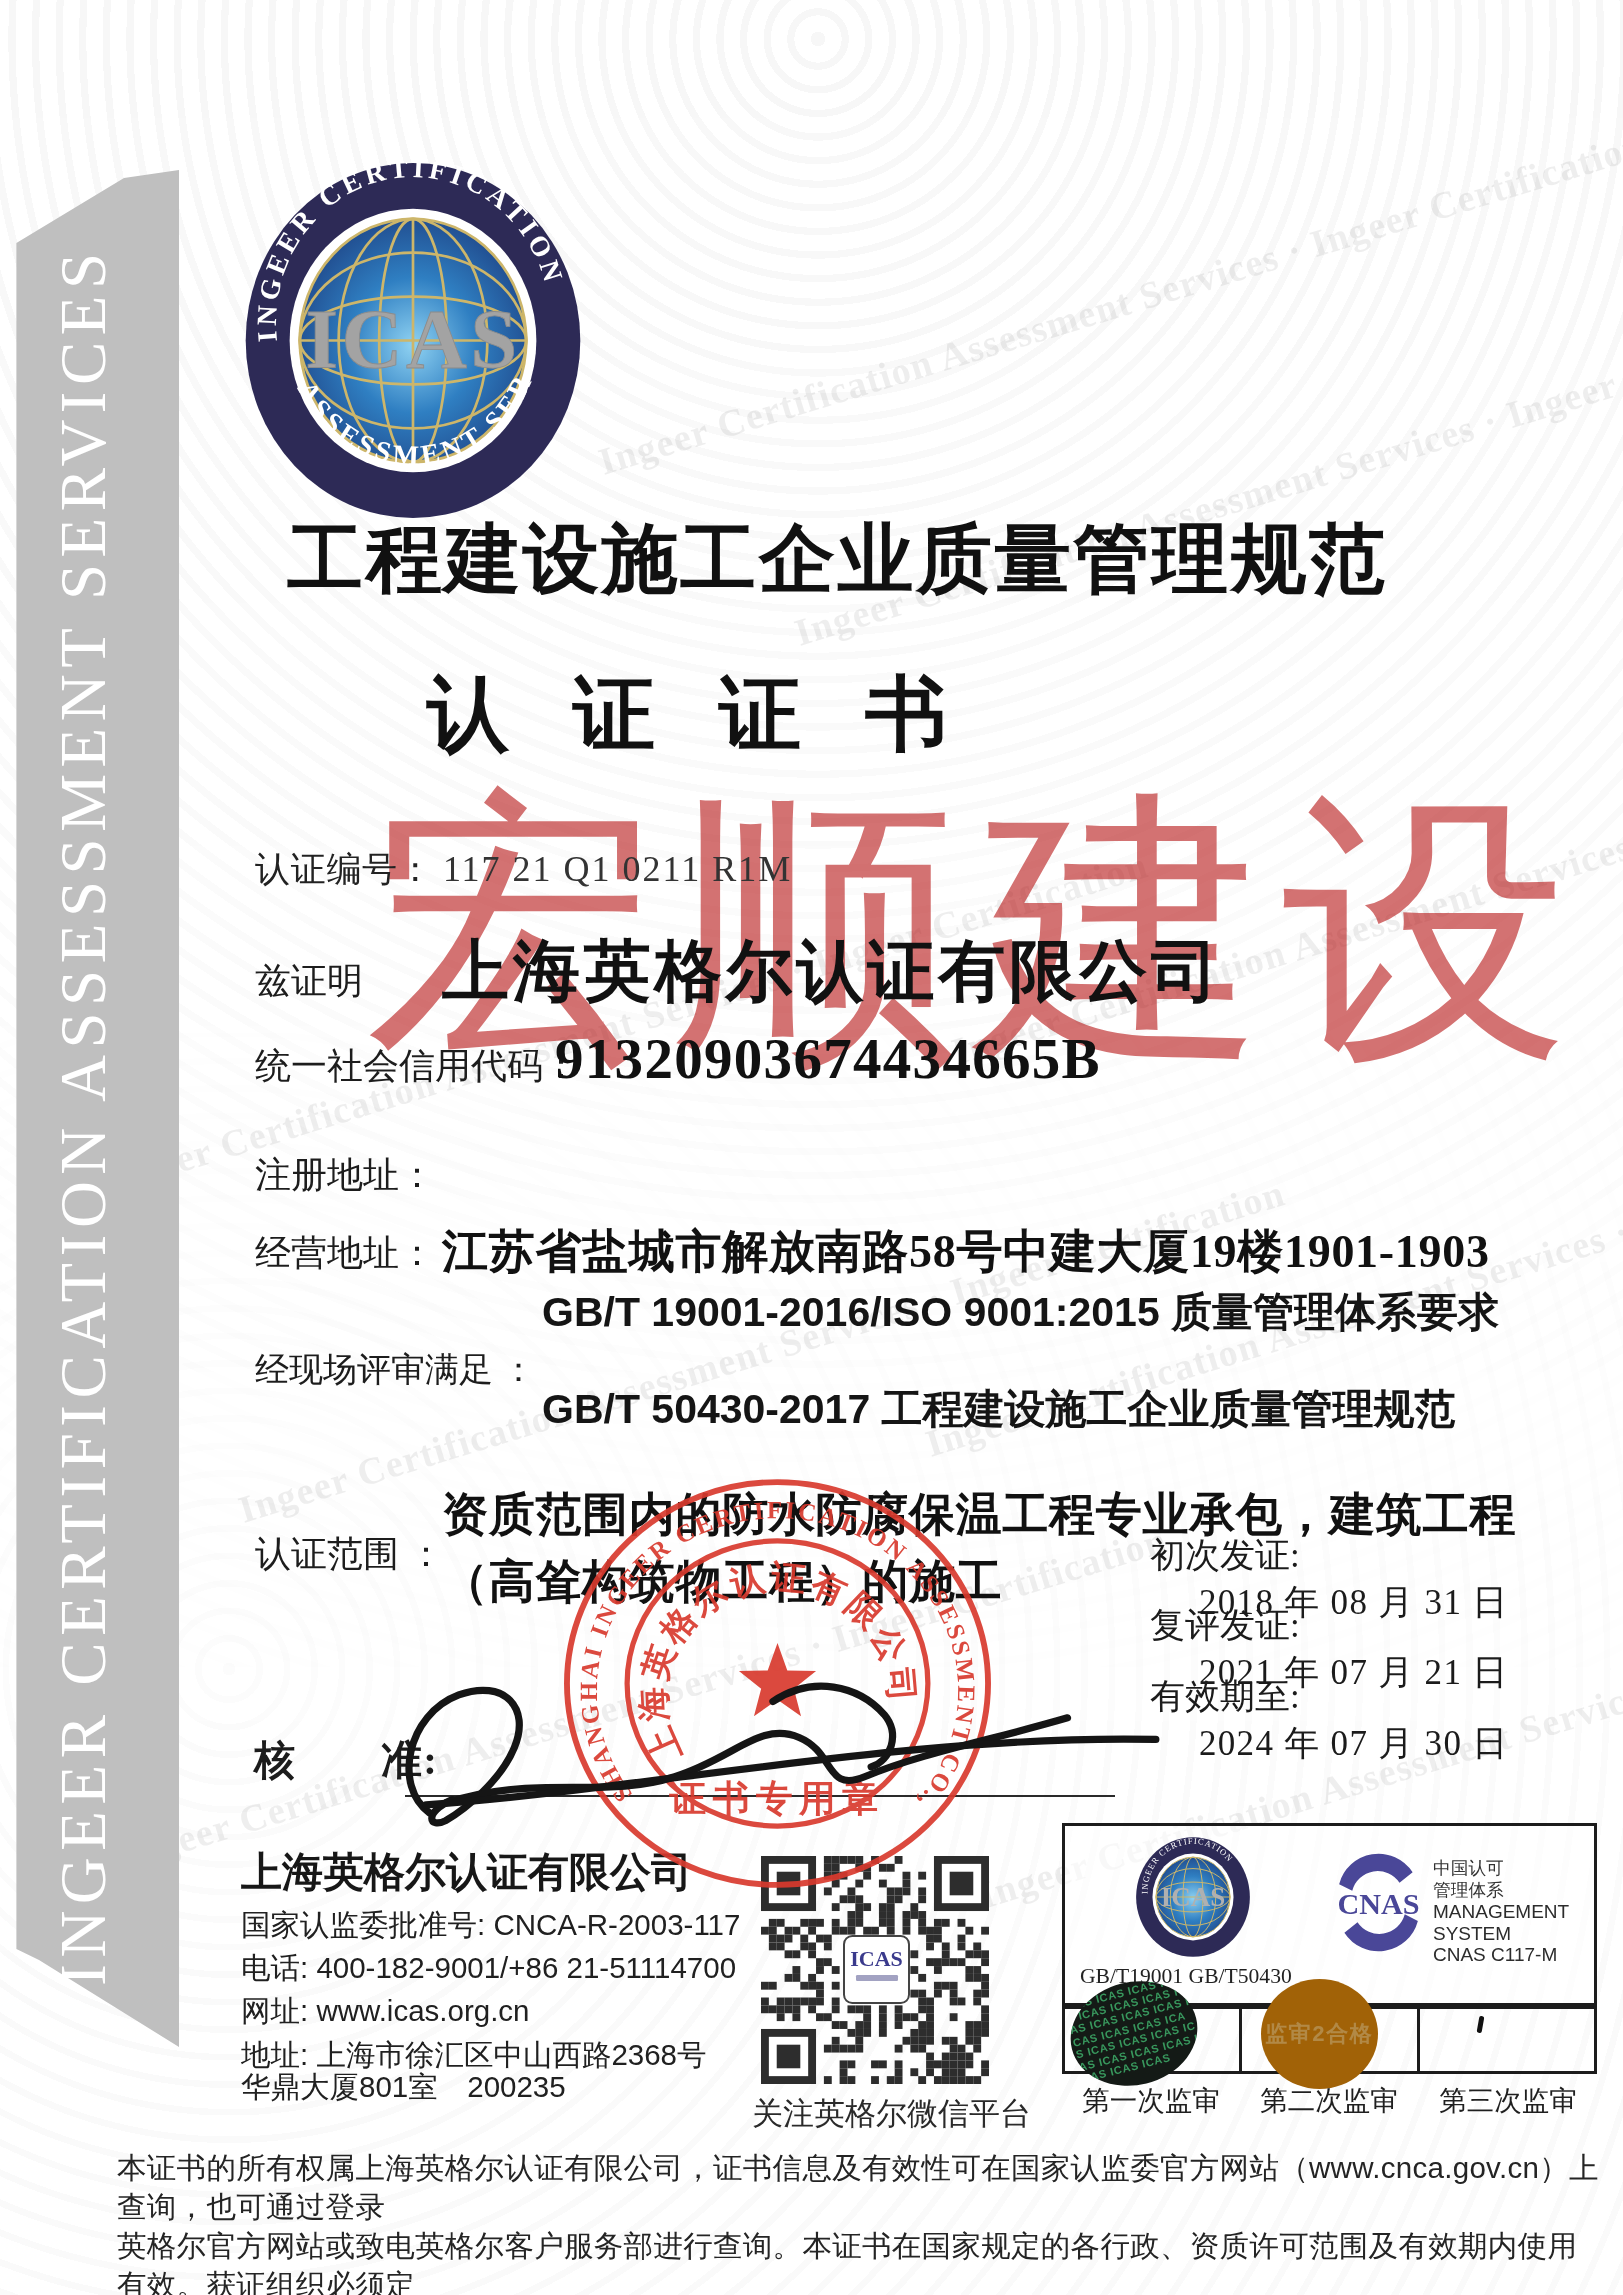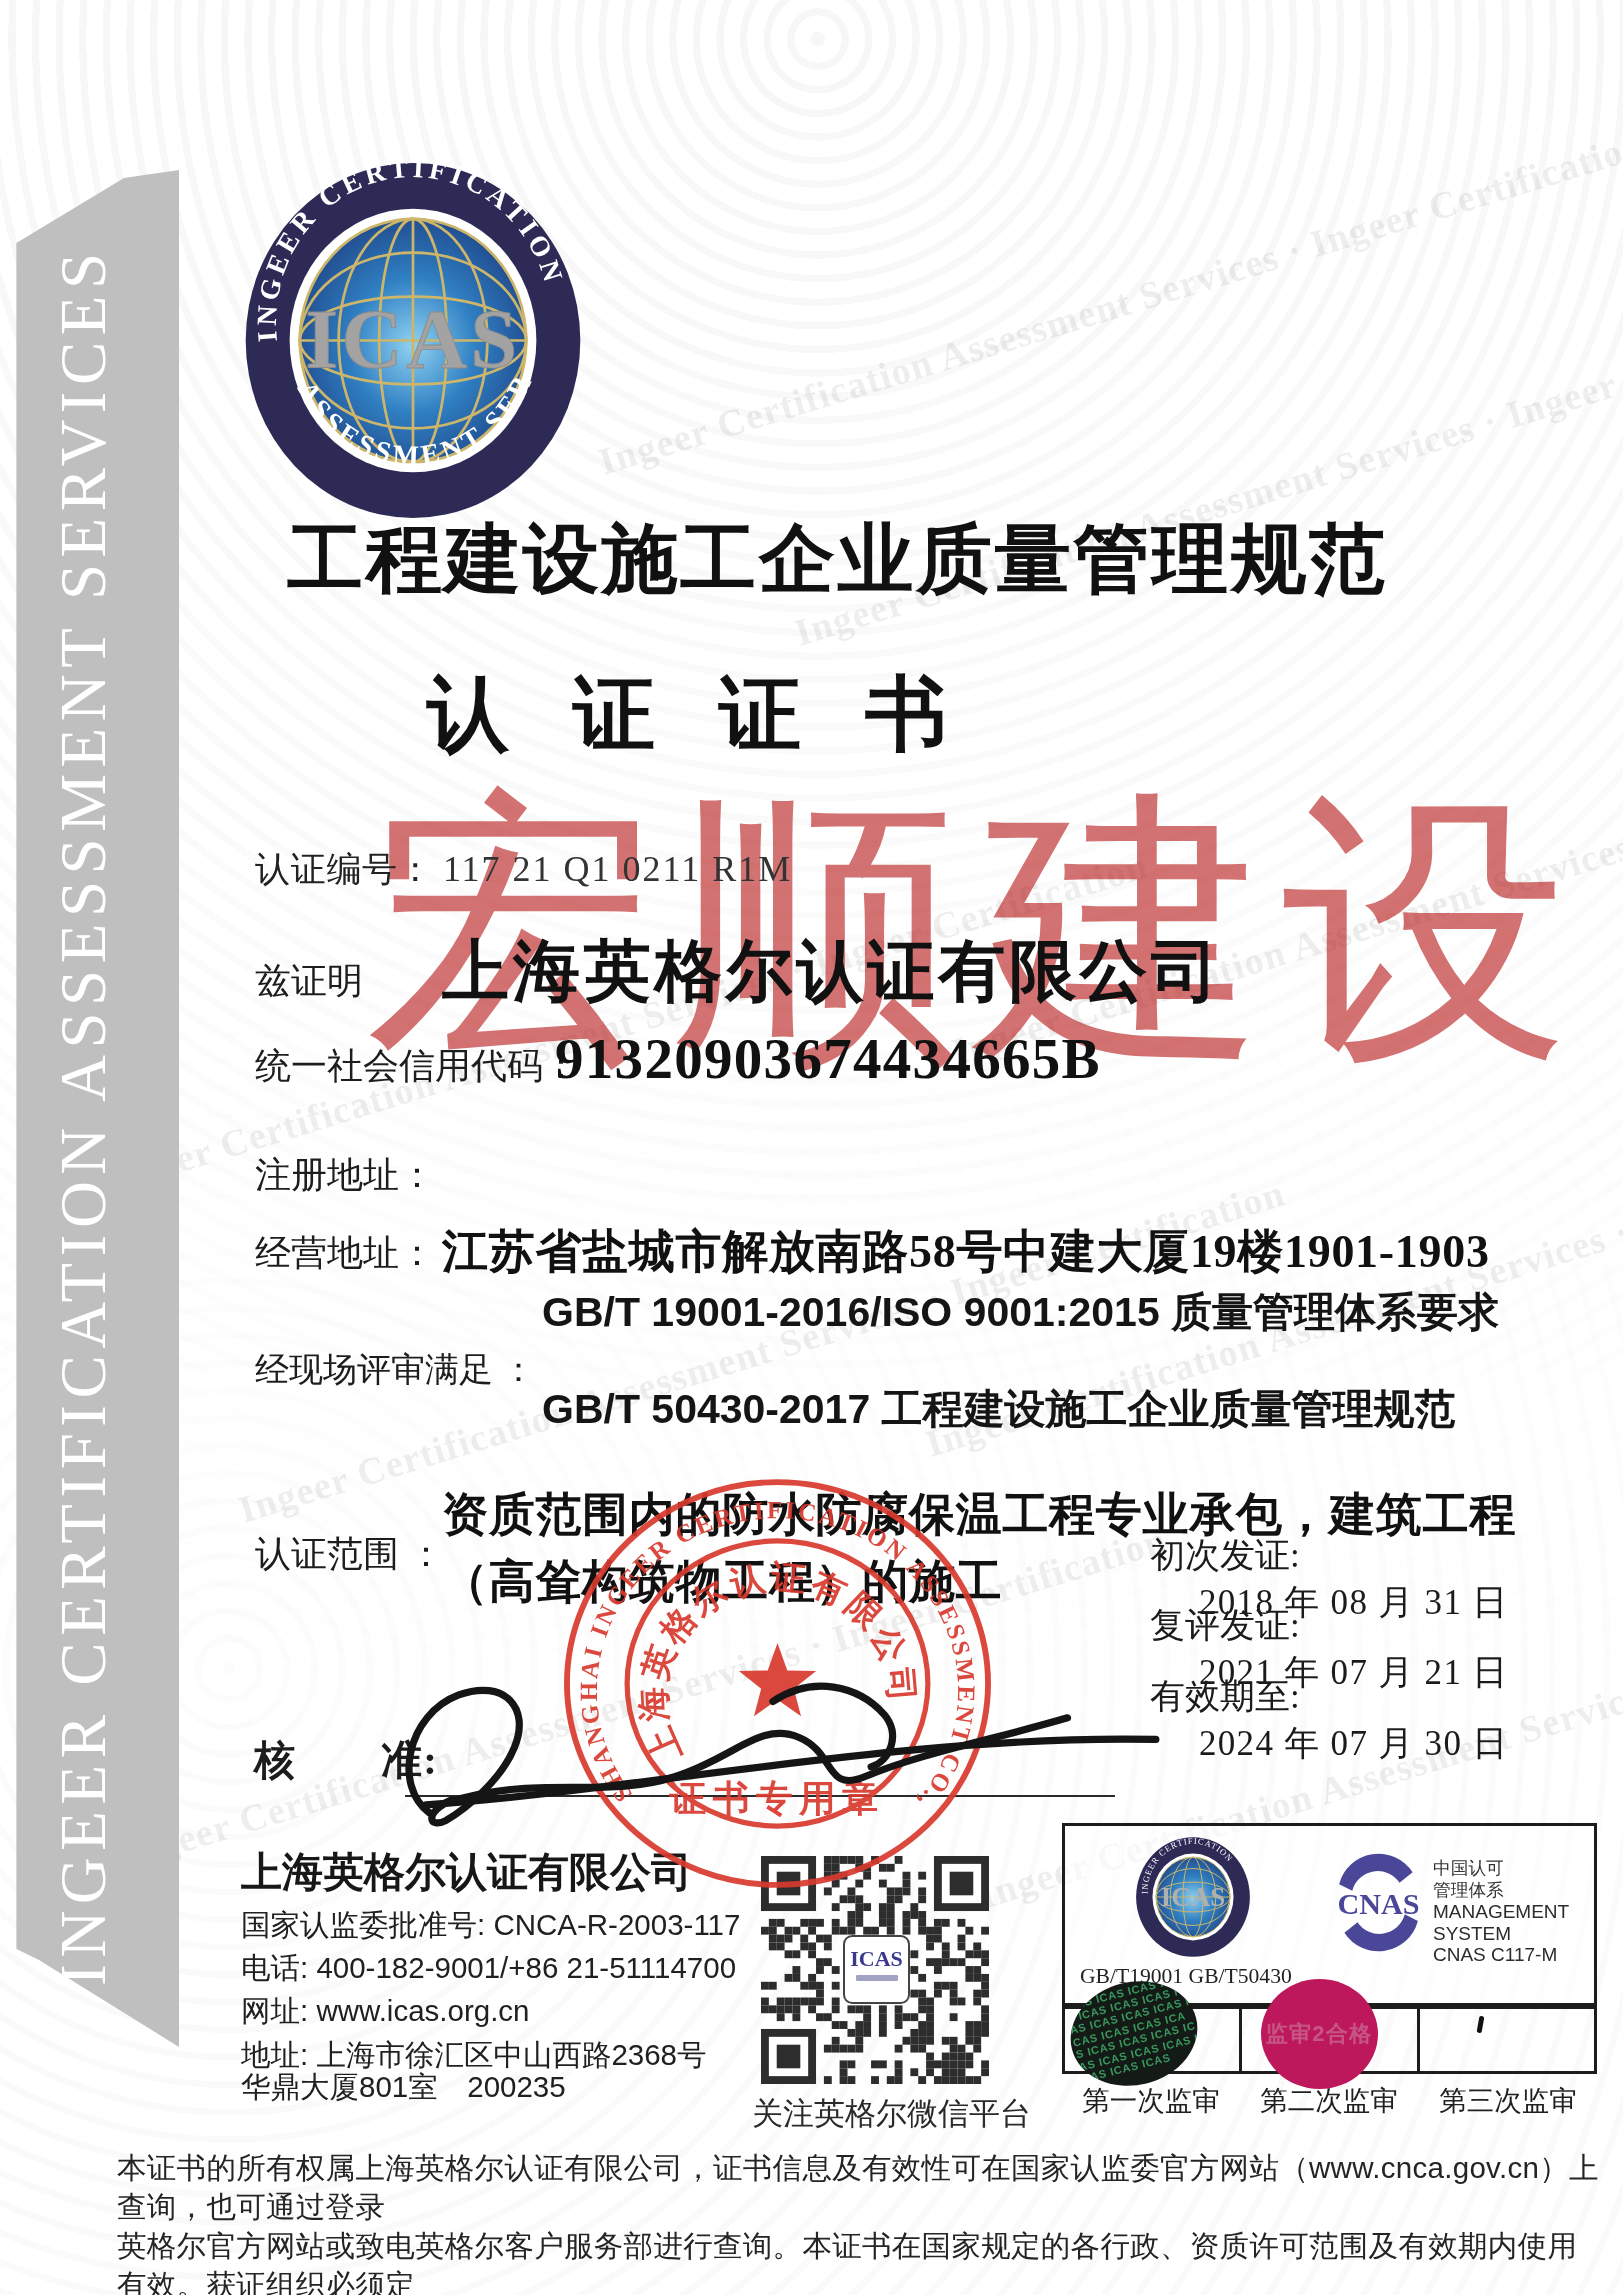--- a/index.html
+++ b/index.html
@@ -105,23 +105,23 @@
   .sticker{
     position:absolute; border-radius:50%; overflow:hidden;
   }
   .sticker1{
     left:5.2px; top:-27.5px; width:128px; height:103px; background:#141a16;
     transform:rotate(-14deg); color:#3fae6a; font-size:11px; line-height:12.4px;
     font-weight:bold; letter-spacing:0.7px; word-break:break-all; padding:2.6px; box-sizing:border-box;
   }
   .sticker1 span{opacity:.85;}
   .sticker2{
-    left:18.3px; top:-30px; width:117px; height:110px; background:#be185d;
+    left:18.3px; top:-30px; width:117px; height:110px; background:#a16207;
     display:flex; align-items:center; justify-content:center;
-    color:rgba(220,230,220,0.30); font-size:22px; font-weight:bold; letter-spacing:1.3px;
+    color:rgba(220,230,220,0.30); font-size:22px; font-weight:bold; letter-spacing:1.3px;font-family:Liberation Mono, monospace;
   }
   .tick3{position:absolute; left:58px; top:6.5px; width:4.6px; height:17px; background:#111; border-radius:2px; transform:rotate(10deg);}
   .audit-label{position:absolute; top:2083px; font-size:27.5px; color:#1f1f1f; width:178px; text-align:center;}
   .footer{
     position:absolute; left:117px; top:2148px; width:1489px;
     font-size:29.5px; color:#242424; line-height:39px; letter-spacing:0.3px;
   }
   .stamp{position:absolute; left:558px; top:1471px; width:439px; height:425px; z-index:3; opacity:.92;}
   .signature{position:absolute; left:367px; top:1636px; width:825px; height:216px; z-index:4;}
   svg text{font-family:"Liberation Serif", serif;}

